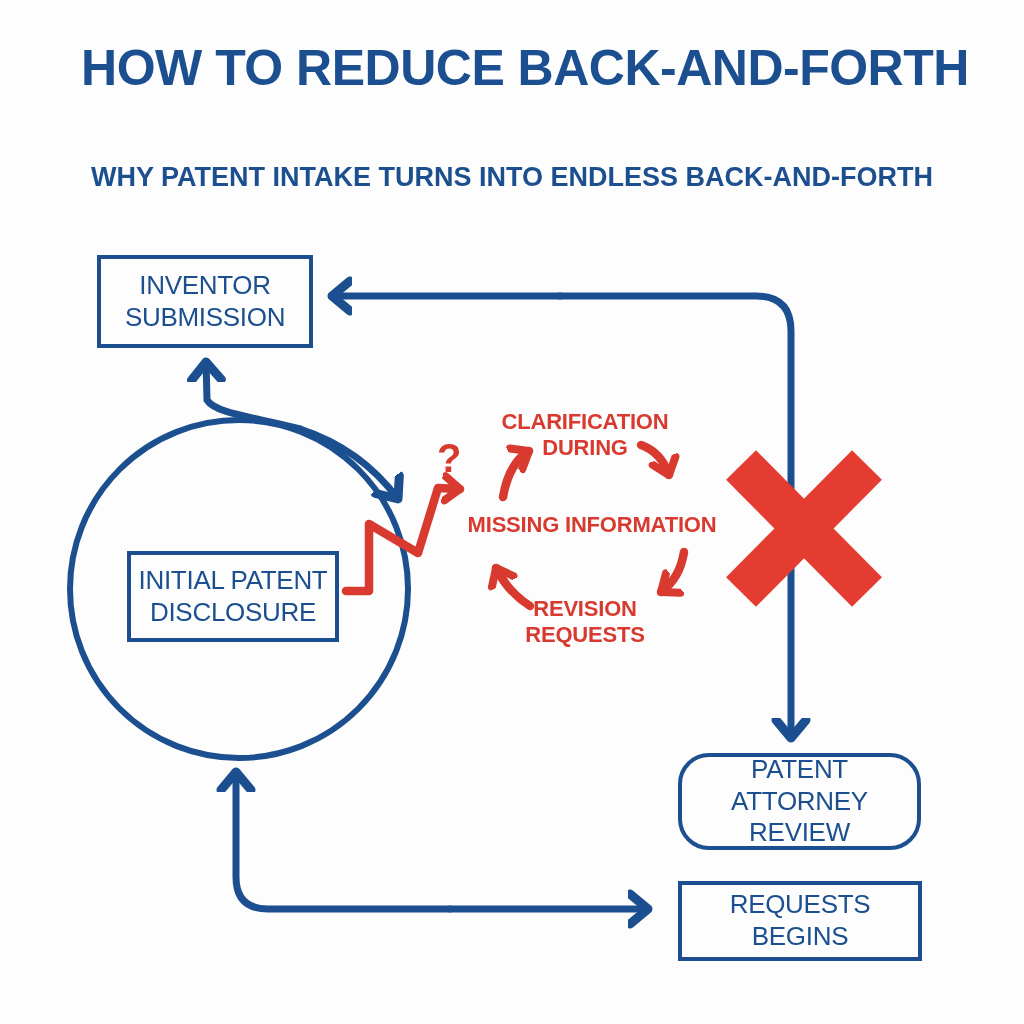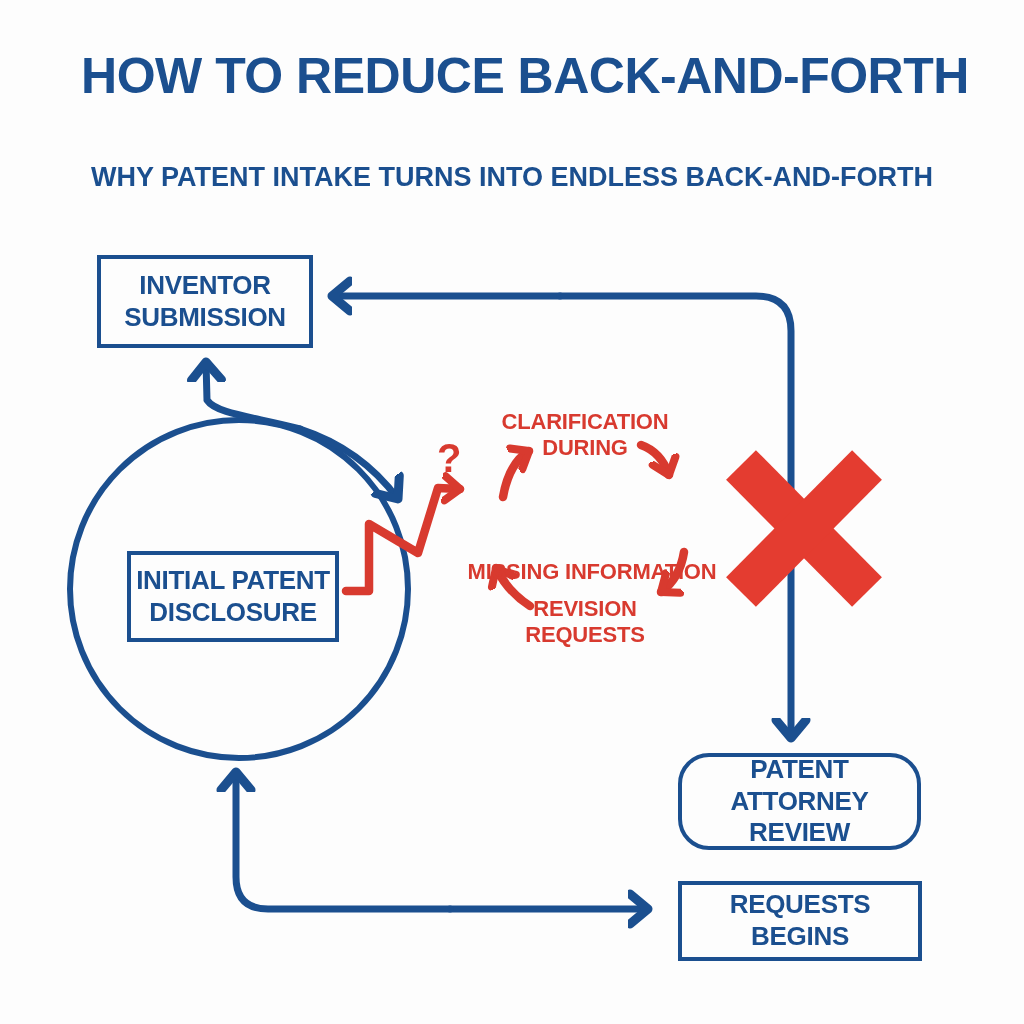--- a/index.html
+++ b/index.html
@@ -15,21 +15,21 @@
     position: relative;
     width: 1024px;
     height: 1024px;
     background: var(--c-background);
     overflow: hidden;
   }
 
   .page-title {
     position: absolute;
     top: 42px; left: 0; right: 0;
-    margin: 8px;
+    margin: 0;
     text-align: center;
     color: var(--c-blue);
     font-size: 50px;
     font-weight: bold;
     line-height: 1.06;
     letter-spacing: -0.5px;
     padding-left: 26px;
   }
   .page-title .t-line { display: block; }
 
@@ -52,21 +52,21 @@
   }
   .blue-stroke { stroke: var(--c-blue); }
   .red-stroke  { stroke: var(--c-red); }
   .x-stroke    { stroke: var(--c-xred); }
 
   .node {
     position: absolute;
     border: 4px solid var(--c-blue);
     background: var(--c-background);
     color: var(--c-blue);
-    font-weight: bold;
+    font-weight: normal;
     font-size: 26px;
     line-height: 1.22;
     display: flex;
     align-items: center;
     justify-content: center;
     text-align: center;
     white-space: pre-line;
     letter-spacing: -0.3px;
   }
 
@@ -146,20 +146,20 @@
 REVIEW</span>
   </div>
 
   <div class="node" style="left:678px; top:881px; width:244px; height:80px;">
     <span>REQUESTS BEGINS</span>
   </div>
 
   <div class="cycle-label" style="left:455px; top:409px; width:260px;">CLARIFICATION
 DURING</div>
 
-  <div class="cycle-label nowrap" style="left:457px; top:512px; width:270px;margin-top:47px;">MISSING INFORMATION</div>
+  <div class="cycle-label nowrap" style="left:457px; top:512px; width:270px;">MISSING INFORMATION</div>
 
   <div class="cycle-label" style="left:455px; top:596px; width:260px;">REVISION
 REQUESTS</div>
 
   <div class="question-mark">?</div>
 
 </div>
 
 </body></html>

